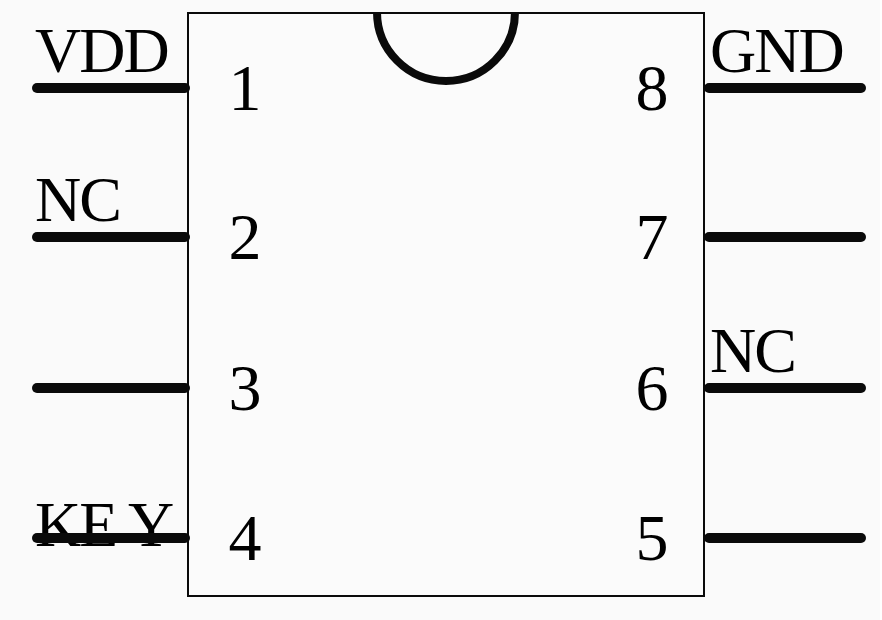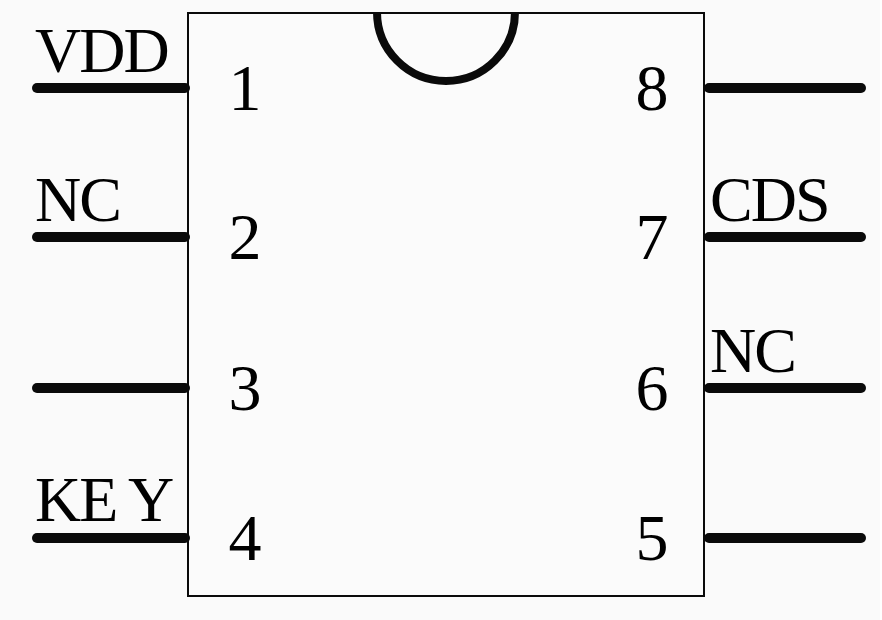--- a/index.html
+++ b/index.html
@@ -50,21 +50,21 @@
     font-size: 64px;
     line-height: 1;
     letter-spacing: -2px;
     white-space: pre;
   }
   .pin-label.left  { left: 35px; }
   .pin-label.right { left: 710px; }
   .label-r0 { top: 19px; }
   .label-r1 { top: 168px; }
   .label-r2 { top: 319px; }
-  .label-r3 { top: 468px; }
+  .label-r3 { top: 493px; }
 
   .pin-number {
     position: absolute;
     width: 64px;
     text-align: center;
     font-size: 66px;
     line-height: 66px;
   }
   .pin-number.left  { left: 213px; }
   .pin-number.right { left: 620px; }
@@ -92,24 +92,24 @@
   <div class="pin-line left line-r1"></div>
   <div class="pin-number left num-r1">2</div>
 
   <div class="pin-line left line-r2"></div>
   <div class="pin-number left num-r2">3</div>
 
   <div class="pin-label left label-r3">KE Y</div>
   <div class="pin-line left line-r3"></div>
   <div class="pin-number left num-r3">4</div>
 
+  <div class="pin-label right label-r0">GND</div>
   <div class="pin-line right line-r0"></div>
   <div class="pin-number right num-r0">8</div>
 
-  <div class="pin-label right label-r1">CDS</div>
   <div class="pin-line right line-r1"></div>
   <div class="pin-number right num-r1">7</div>
 
   <div class="pin-label right label-r2">NC</div>
   <div class="pin-line right line-r2"></div>
   <div class="pin-number right num-r2">6</div>
 
   <div class="pin-line right line-r3"></div>
   <div class="pin-number right num-r3">5</div>
 

